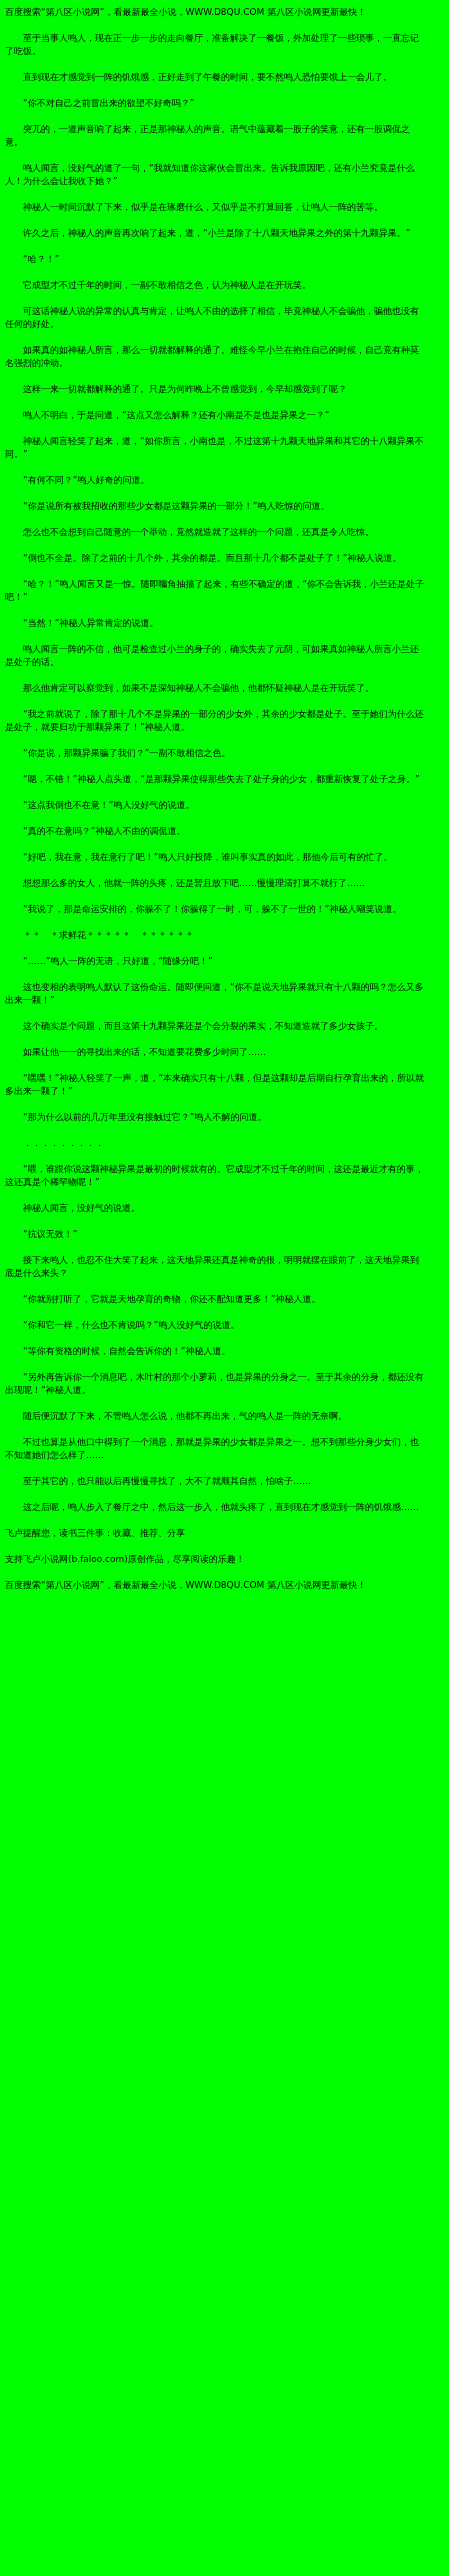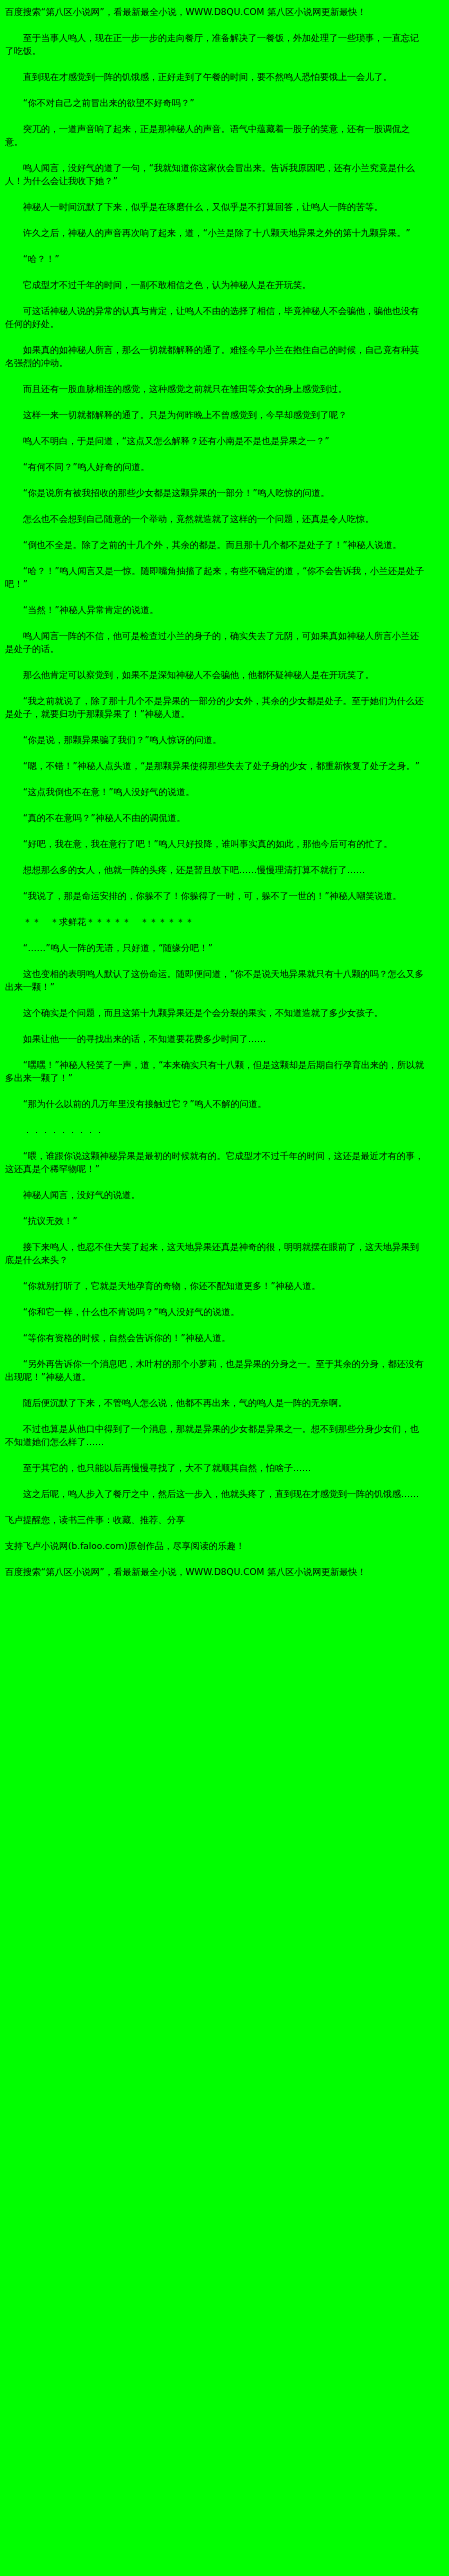--- a/index.html
+++ b/index.html
@@ -47,33 +47,33 @@
       <p>直到现在才感觉到一阵的饥饿感，正好走到了午餐的时间，要不然鸣人恐怕要饿上一会儿了。</p>
       <p>“你不对自己之前冒出来的欲望不好奇吗？”</p>
       <p>突兀的，一道声音响了起来，正是那神秘人的声音。语气中蕴藏着一股子的笑意，还有一股调侃之意。</p>
       <p>鸣人闻言，没好气的道了一句，“我就知道你这家伙会冒出来。告诉我原因吧，还有小兰究竟是什么人！为什么会让我收下她？”</p>
       <p>神秘人一时间沉默了下来，似乎是在琢磨什么，又似乎是不打算回答，让鸣人一阵的苦等。</p>
       <p>许久之后，神秘人的声音再次响了起来，道，“小兰是除了十八颗天地异果之外的第十九颗异果。”</p>
       <p>“哈？！”</p>
       <p>它成型才不过千年的时间，一副不敢相信之色，认为神秘人是在开玩笑。</p>
       <p>可这话神秘人说的异常的认真与肯定，让鸣人不由的选择了相信，毕竟神秘人不会骗他，骗他也没有任何的好处。</p>
       <p>如果真的如神秘人所言，那么一切就都解释的通了。难怪今早小兰在抱住自己的时候，自己竟有种莫名强烈的冲动。</p>
-      <p>而且还有一股血脉相连的感觉，这种感觉之前就只在雏田等众女的身上感觉到过。</p>
       <p>这样一来一切就都解释的通了。只是为何昨晚上不曾感觉到，今早却感觉到了呢？</p>
       <p>鸣人不明白，于是问道，“这点又怎么解释？还有小南是不是也是异果之一？”</p>
+      <p>神秘人闻言轻笑了起来，道，“如你所言，小南也是，不过这第十九颗天地异果和其它的十八颗异果不同。”</p>
       <p>“有何不同？”鸣人好奇的问道。</p>
       <p>“你是说所有被我招收的那些少女都是这颗异果的一部分！”鸣人吃惊的问道。</p>
       <p>怎么也不会想到自己随意的一个举动，竟然就造就了这样的一个问题，还真是令人吃惊。</p>
       <p>“倒也不全是。除了之前的十几个外，其余的都是。而且那十几个都不是处子了！”神秘人说道。</p>
       <p>“哈？！”鸣人闻言又是一惊。随即嘴角抽搐了起来，有些不确定的道，“你不会告诉我，小兰还是处子吧！”</p>
       <p>“当然！”神秘人异常肯定的说道。</p>
       <p>鸣人闻言一阵的不信，他可是检查过小兰的身子的，确实失去了元阴，可如果真如神秘人所言小兰还是处子的话。</p>
       <p>那么他肯定可以察觉到，如果不是深知神秘人不会骗他，他都怀疑神秘人是在开玩笑了。</p>
       <p>“我之前就说了，除了那十几个不是异果的一部分的少女外，其余的少女都是处子。至于她们为什么还是处子，就要归功于那颗异果了！”神秘人道。</p>
-      <p>“你是说，那颗异果骗了我们？”鸣人惊讶的问道。</p>
+      <p>“你是说，那颗异果骗了我们？”一副不敢相信之色。</p>
       <p>“嗯，不错！”神秘人点头道，“是那颗异果使得那些失去了处子身的少女，都重新恢复了处子之身。”</p>
       <p>“这点我倒也不在意！”鸣人没好气的说道。</p>
       <p>“真的不在意吗？”神秘人不由的调侃道。</p>
       <p>“好吧，我在意，我在意行了吧！”鸣人只好投降，谁叫事实真的如此，那他今后可有的忙了。</p>
       <p>想想那么多的女人，他就一阵的头疼，还是暂且放下吧……慢慢理清打算不就行了……</p>
       <p>“我说了，那是命运安排的，你躲不了！你躲得了一时，可，躲不了一世的！”神秘人嘲笑说道。</p>
       <p>＊＊　＊求鲜花＊＊＊＊＊　＊＊＊＊＊＊</p>
       <p>“……”鸣人一阵的无语，只好道，“随缘分吧！”</p>
       <p>这也变相的表明鸣人默认了这份命运。随即便问道，“你不是说天地异果就只有十八颗的吗？怎么又多出来一颗！”</p>
       <p>这个确实是个问题，而且这第十九颗异果还是个会分裂的果实，不知道造就了多少女孩子。</p>

